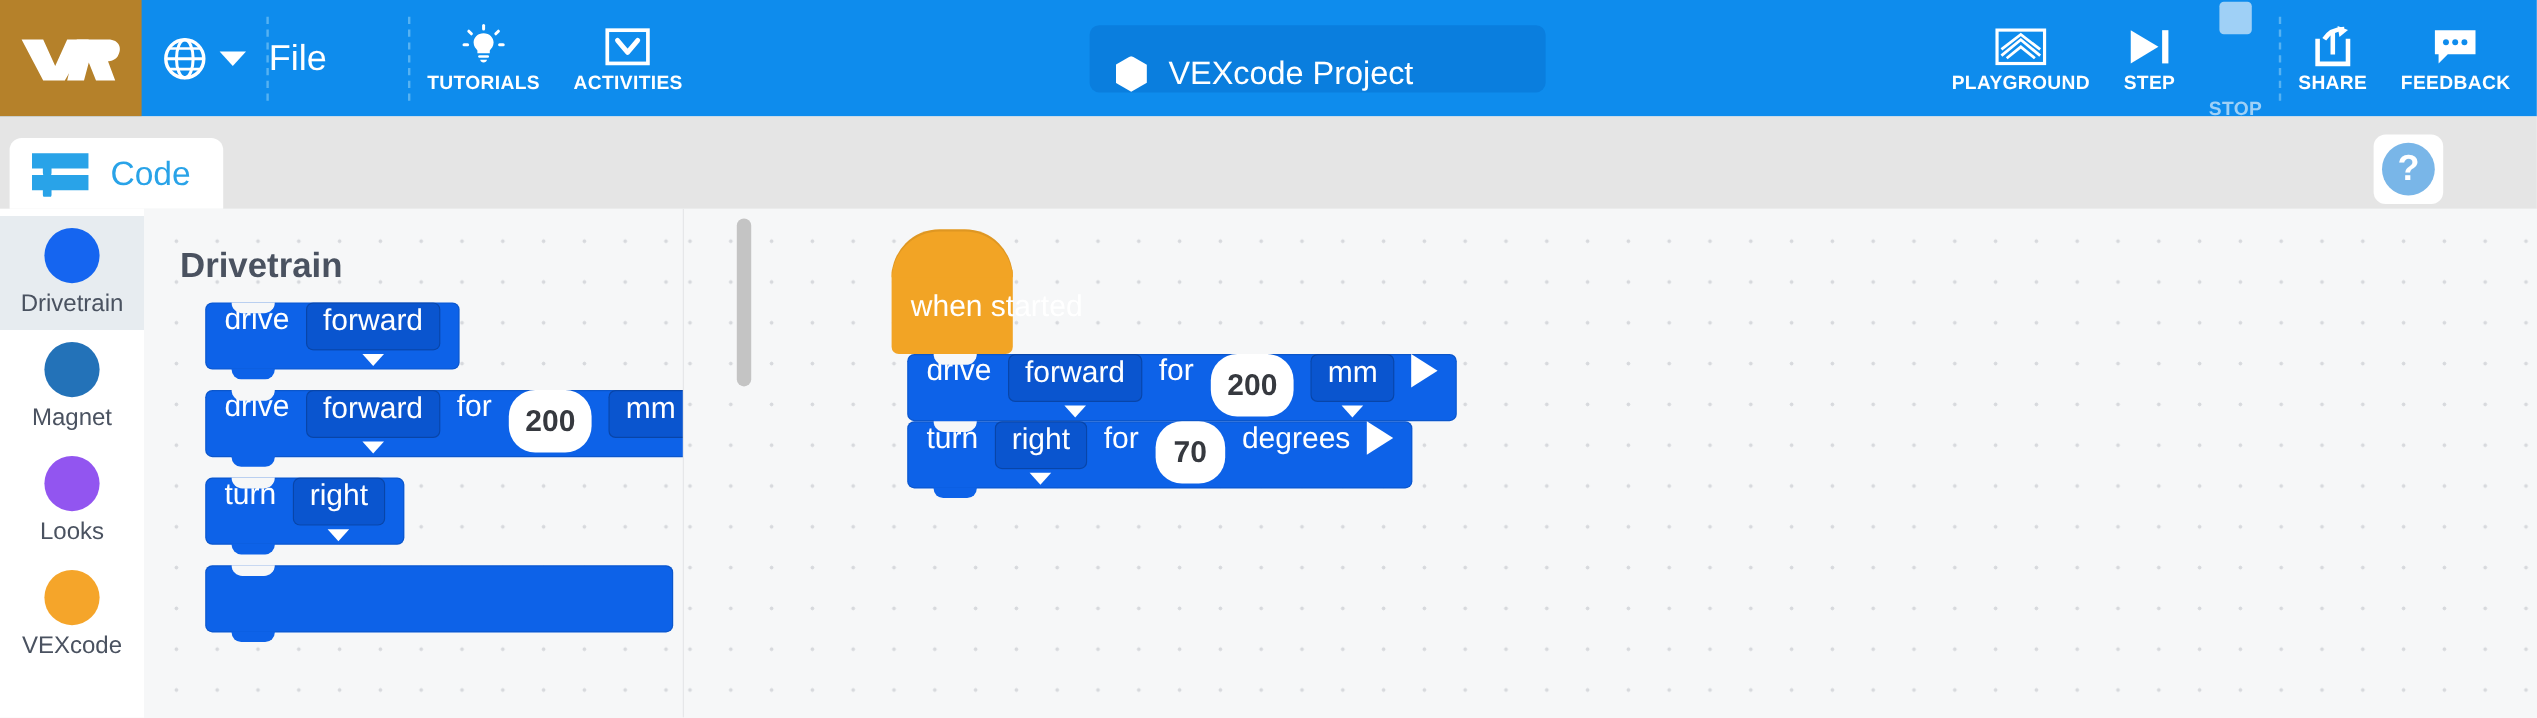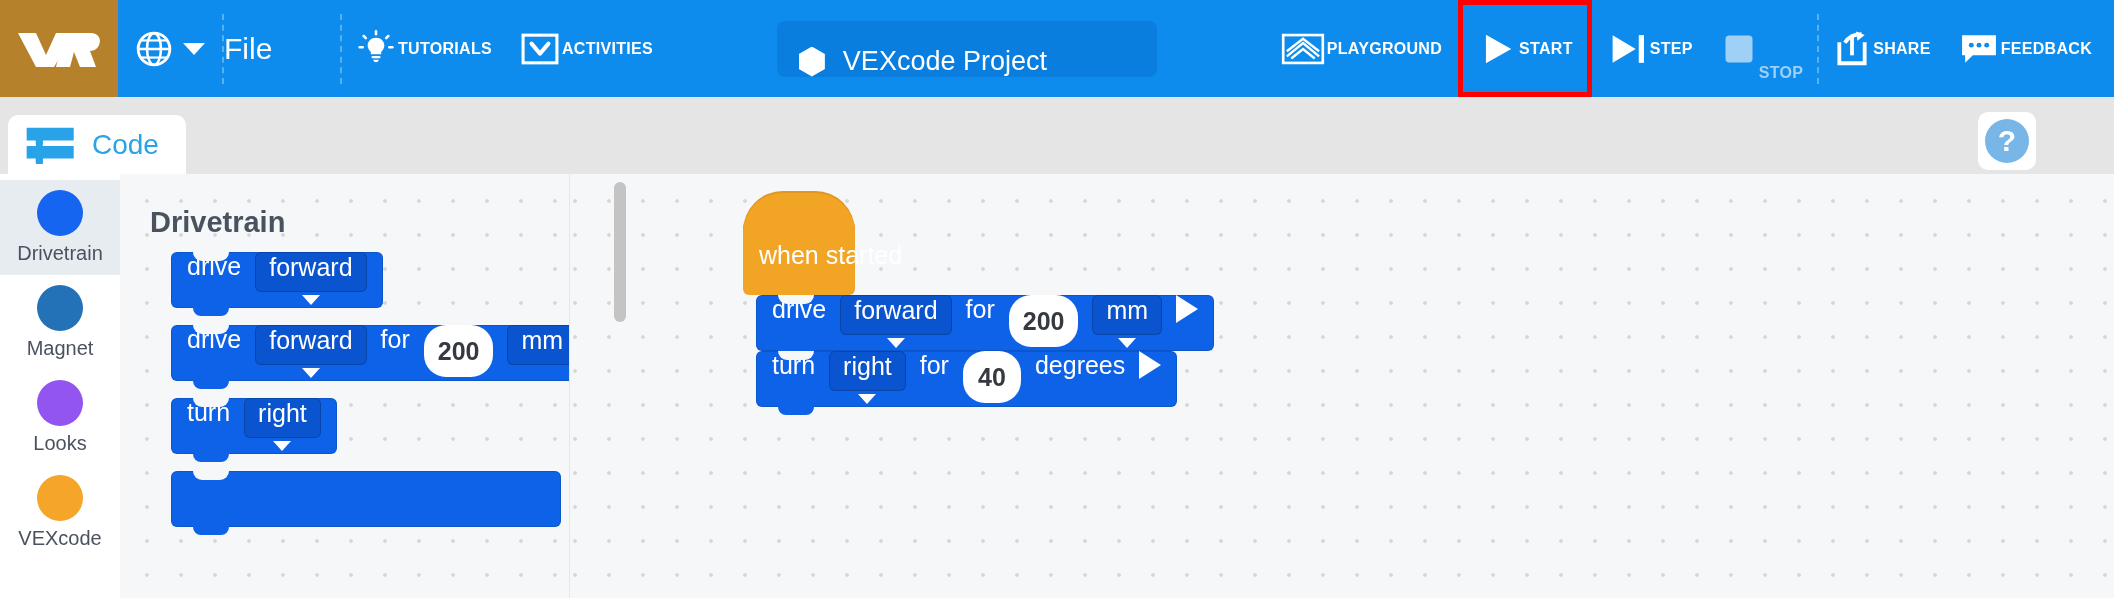--- a/index.html
+++ b/index.html
@@ -48,21 +48,21 @@
     border-top: 12px solid #ffffff;
   }
 
   .file-btn {
     display: flex; align-items: center; justify-content: flex-start;
     width: 116px; flex: 0 0 auto;
     color: #fff; font-size: 30px; cursor: pointer;
   }
 
   .tb-icon-btn {
-    display: flex; flex-direction: row;
+    display: flex; flex-direction: column;
     align-items: center; justify-content: center;
     gap: 2px;
     padding: 0 14px;
     cursor: pointer;
     flex: 0 0 auto;
   }
   .tb-icon-btn .ic { height: 40px; display:flex; align-items:center; justify-content:center; }
   .tb-icon-btn .lbl {
     color: #fff; font-size: 16px; font-weight: bold; letter-spacing: .3px;
   }
@@ -256,21 +256,21 @@
     width: 0; height: 0;
     border-top: 14px solid transparent;
     border-bottom: 14px solid transparent;
     border-left: 22px solid #fff;
     cursor: pointer;
   }
 
   
   .hat {
     position: absolute;
-    width: 112px; height: 74px;
+    width: 101px; height: 74px;
     background: #f2a425;
     border-radius: 6px 6px 6px 6px;
     color: #fff;
     font-size: 25px;
     padding-left: 0;
     cursor: pointer;
   }
   .hat-top {
     position: absolute; left: 0; top: -30px;
     width: 100%; height: 40px;
@@ -357,28 +357,20 @@
         <svg width="44" height="34" viewBox="0 0 30 22">
           <rect x="1.5" y="1.5" width="27" height="19" fill="none" stroke="#fff" stroke-width="1.8"></rect>
           <path d="M4 16 L15 7 L26 16" fill="none" stroke="#fff" stroke-width="1.6"></path>
           <path d="M4 12.5 L15 4 L26 12.5" fill="none" stroke="#fff" stroke-width="1.6"></path>
           <path d="M7 17.5 L15 11 L23 17.5" fill="none" stroke="#fff" stroke-width="1.6"></path>
         </svg>
       </span>
       <span class="lbl">PLAYGROUND</span>
     </div>
 
-    <div class="tb-icon-btn start-highlight">
-      <span class="ic">
-        <svg width="40" height="38" viewBox="0 0 24 24">
-          <path d="M5 3 L21 12 L5 21 Z" fill="#fff"></path>
-        </svg>
-      </span>
-      <span class="lbl">START</span>
-    </div>
 
     <div class="tb-icon-btn">
       <span class="ic">
         <svg width="40" height="38" viewBox="0 0 26 24">
           <path d="M3 3 L18 12 L3 21 Z" fill="#fff"></path>
           <rect x="20" y="3" width="3.4" height="18" fill="#fff"></rect>
         </svg>
       </span>
       <span class="lbl">STEP</span>
     </div>
@@ -534,19 +526,19 @@
     </div>
 
     <div class="blk" style="left:165px; top:177px;">
       <span class="notch-cut"></span>
       <span class="blk-lbl">turn</span>
       <span class="dd">
         <span>right</span>
         <span class="caret"></span>
       </span>
       <span class="blk-lbl">for</span>
-      <span class="numfield">40</span>
+      <span class="numfield">70</span>
       <span class="blk-lbl">degrees</span>
       <span class="play-tri"></span>
     </div>
 
   </div>
 </div>
 
 </body></html>

